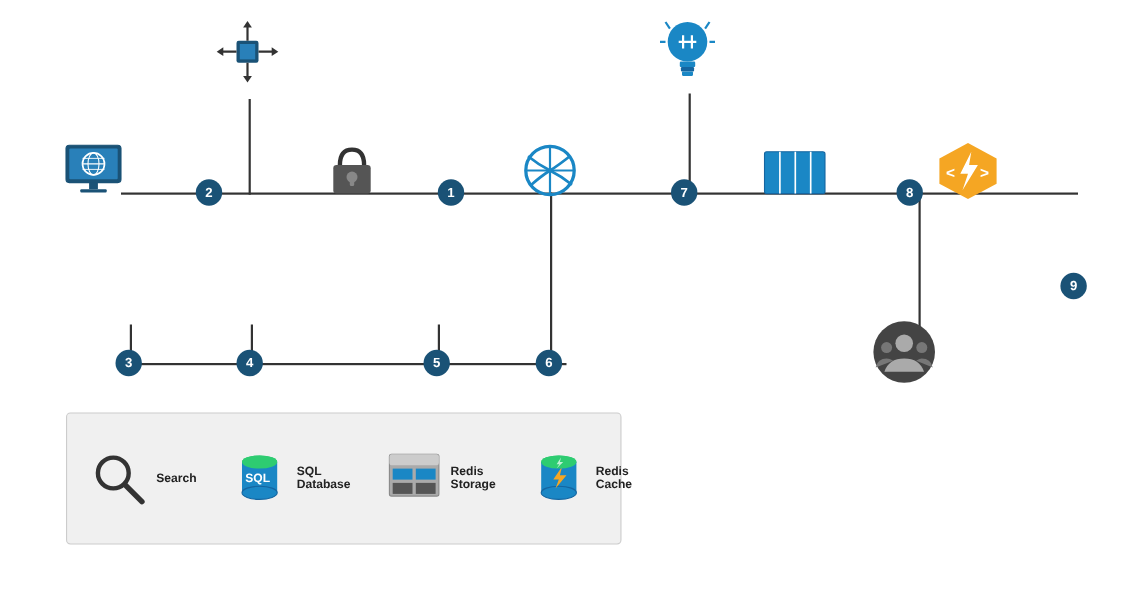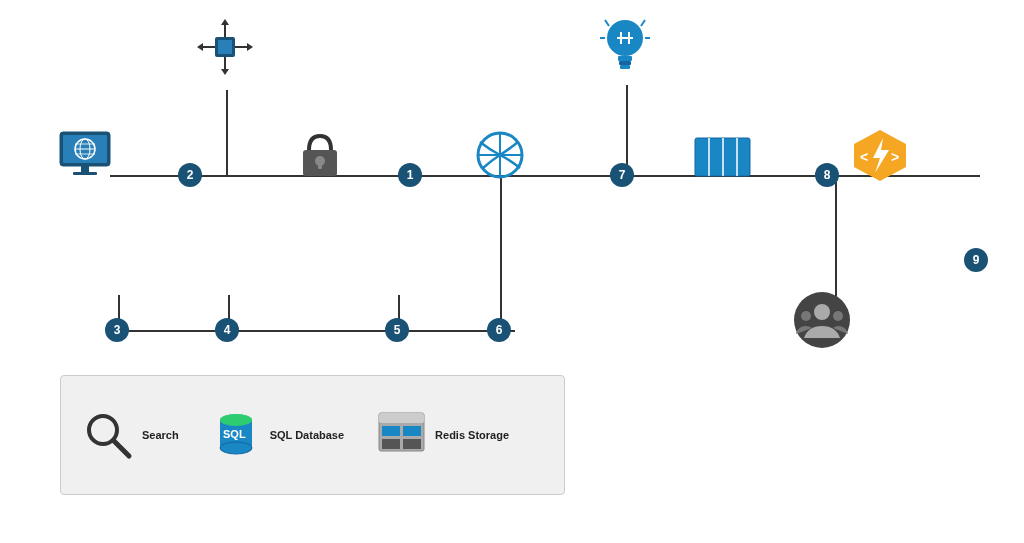--- a/index.html
+++ b/index.html
@@ -292,15 +292,33 @@
 
           <rect x="8" y="18" width="18" height="10" fill="#1a87c5"></rect>
           <rect x="29" y="18" width="18" height="10" fill="#1a87c5"></rect>
           <rect x="8" y="31" width="18" height="10" fill="#555"></rect>
           <rect x="29" y="31" width="18" height="10" fill="#555"></rect>
         </svg>
       </div>
       <span class="panel-item-label">Redis Storage</span>
     </div>
 
+    <div class="panel-item">
+      <div class="node-icon">
+        <svg width="55" height="55" viewBox="0 0 55 55">
+
+          <ellipse cx="27" cy="12" rx="16" ry="6" fill="#2ecc71"></ellipse>
+          <rect x="11" y="12" width="32" height="28" fill="#1a87c5"></rect>
+          <ellipse cx="27" cy="40" rx="16" ry="6" fill="#1a87c5"></ellipse>
+          <ellipse cx="27" cy="40" rx="16" ry="6" fill="none" stroke="#1565a0" stroke-width="1"></ellipse>
+
+          <polygon points="30,16 22,28 27,28 24,36 34,24 28,24" fill="#f5a623"></polygon>
+
+          <ellipse cx="27" cy="12" rx="16" ry="6" fill="#2ecc71"></ellipse>
+
+          <polygon points="29,8 25,14 27.5,14 25,18 31,12 28,12" fill="#fff" opacity="0.7"></polygon>
+        </svg>
+      </div>
+      <span class="panel-item-label">Redis Cache</span>
+    </div>
   </div>
 
 </div>
 
 </body></html>

